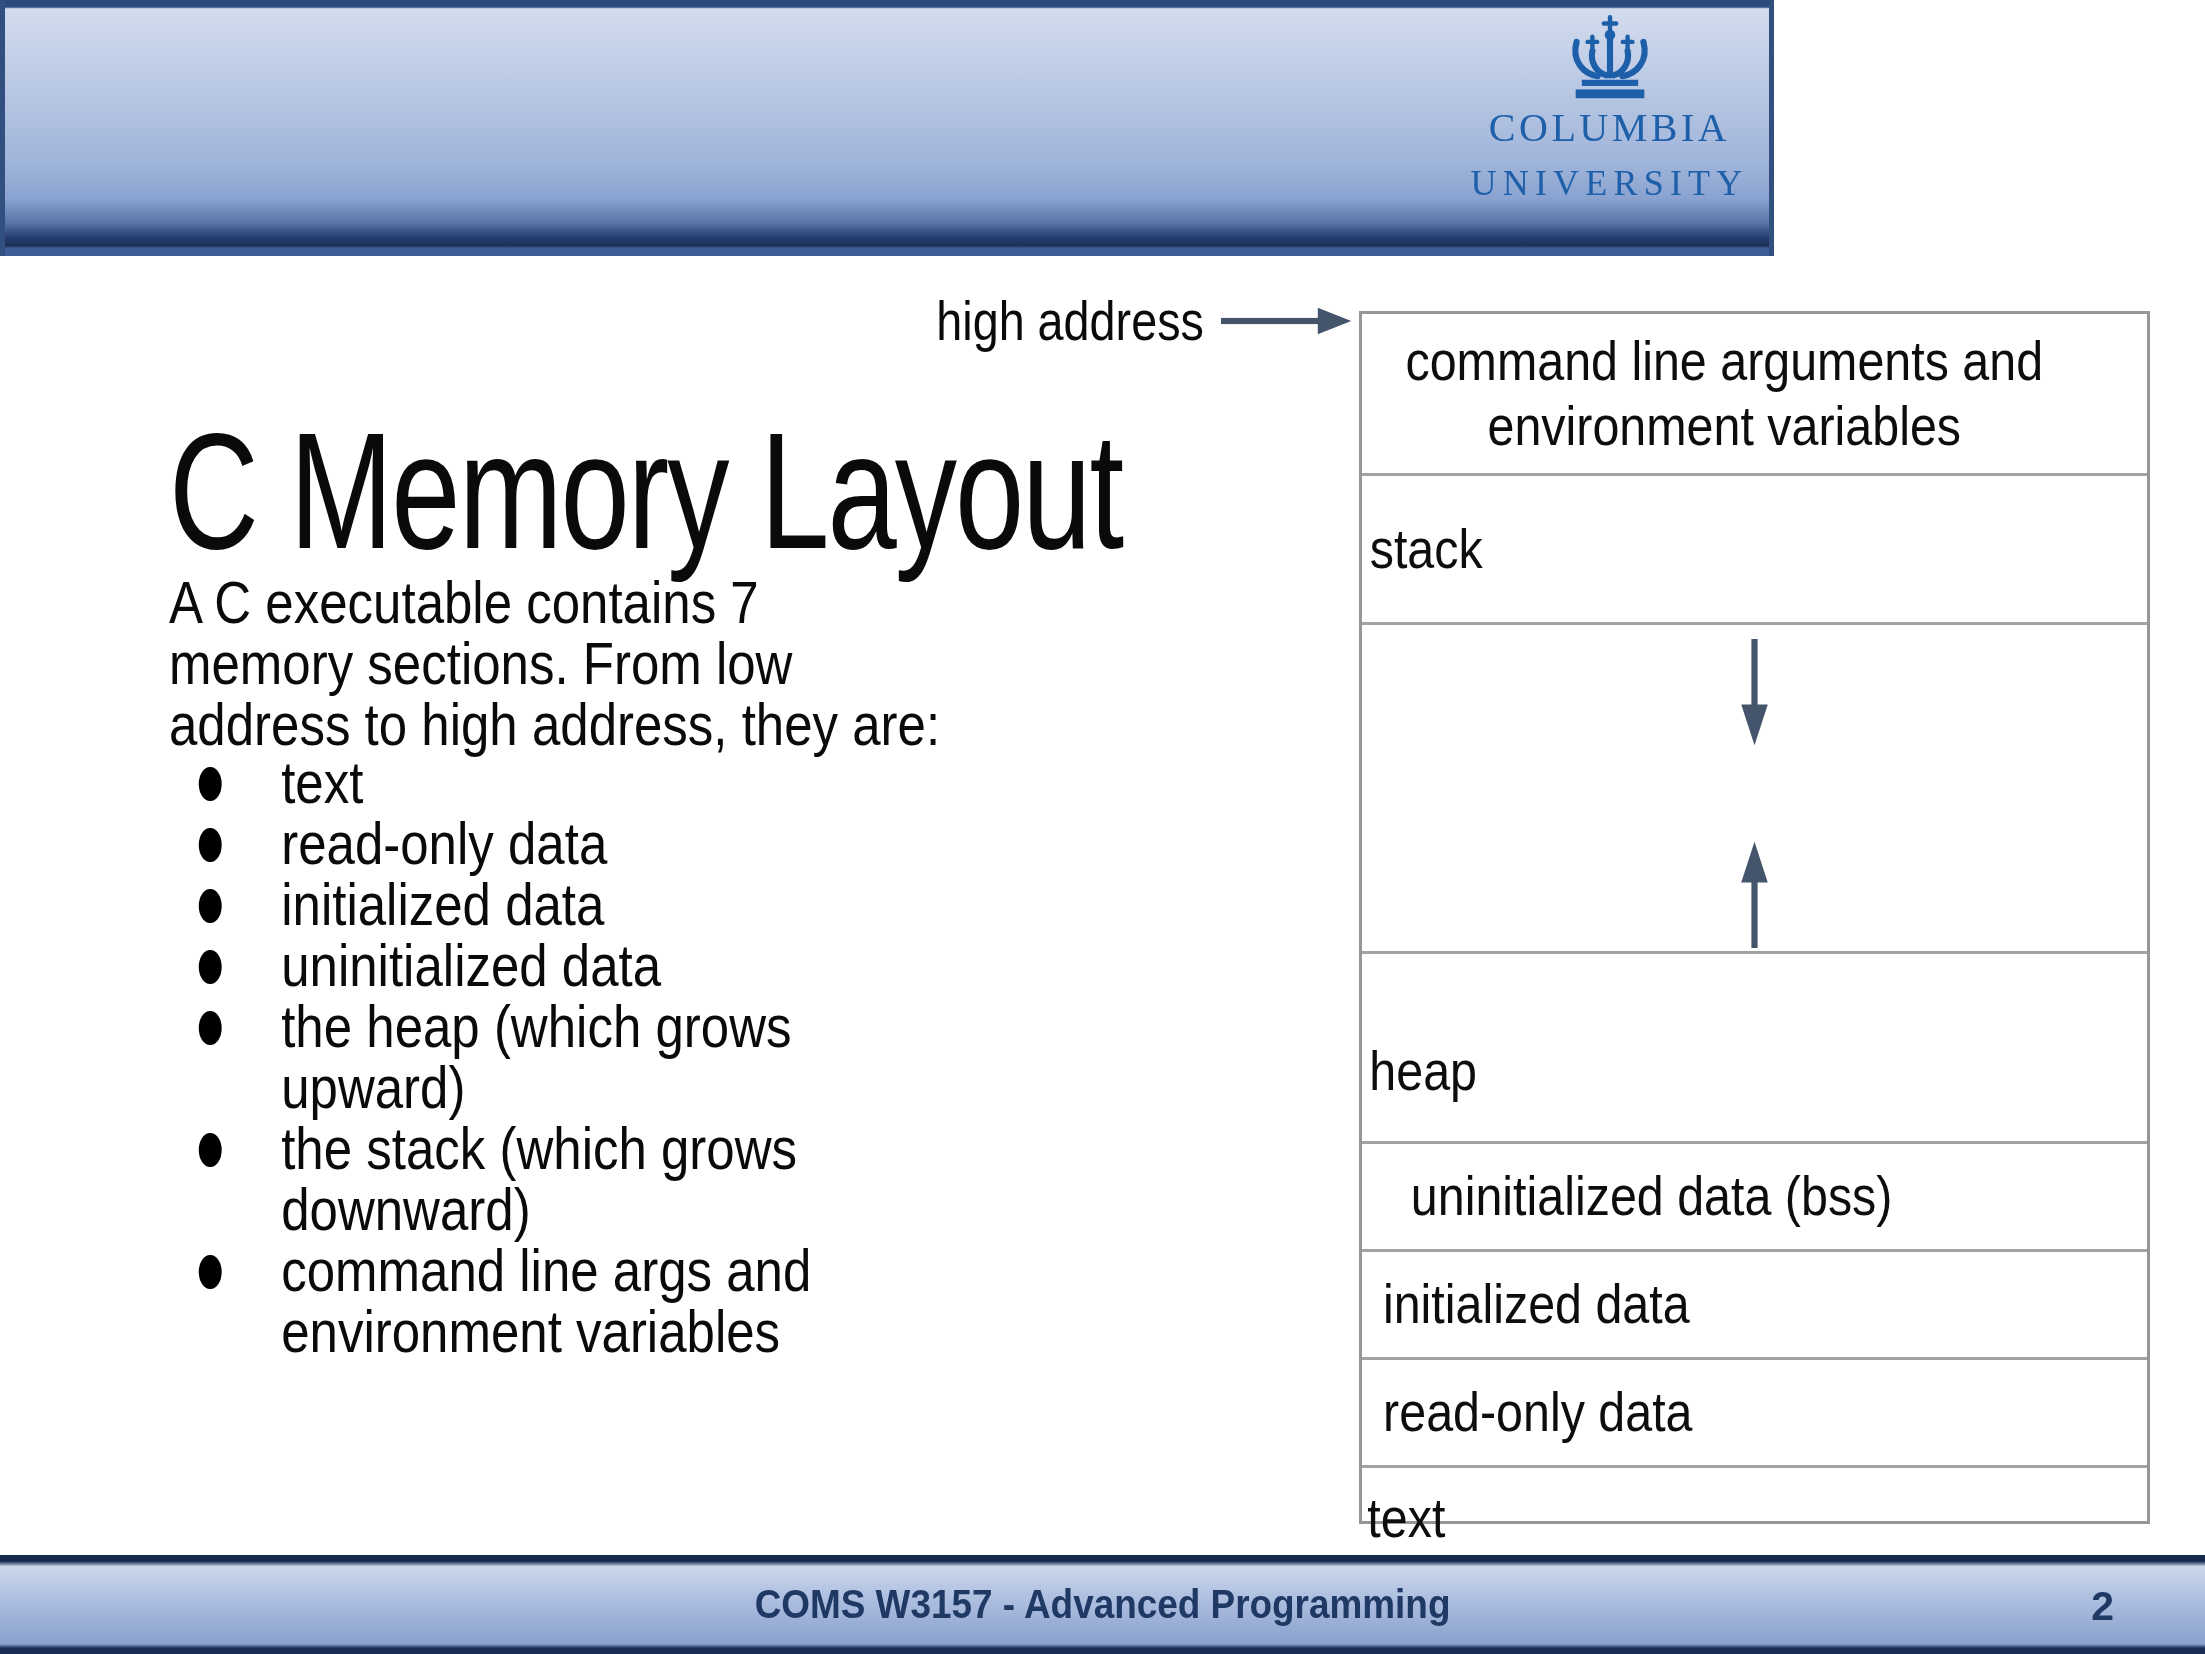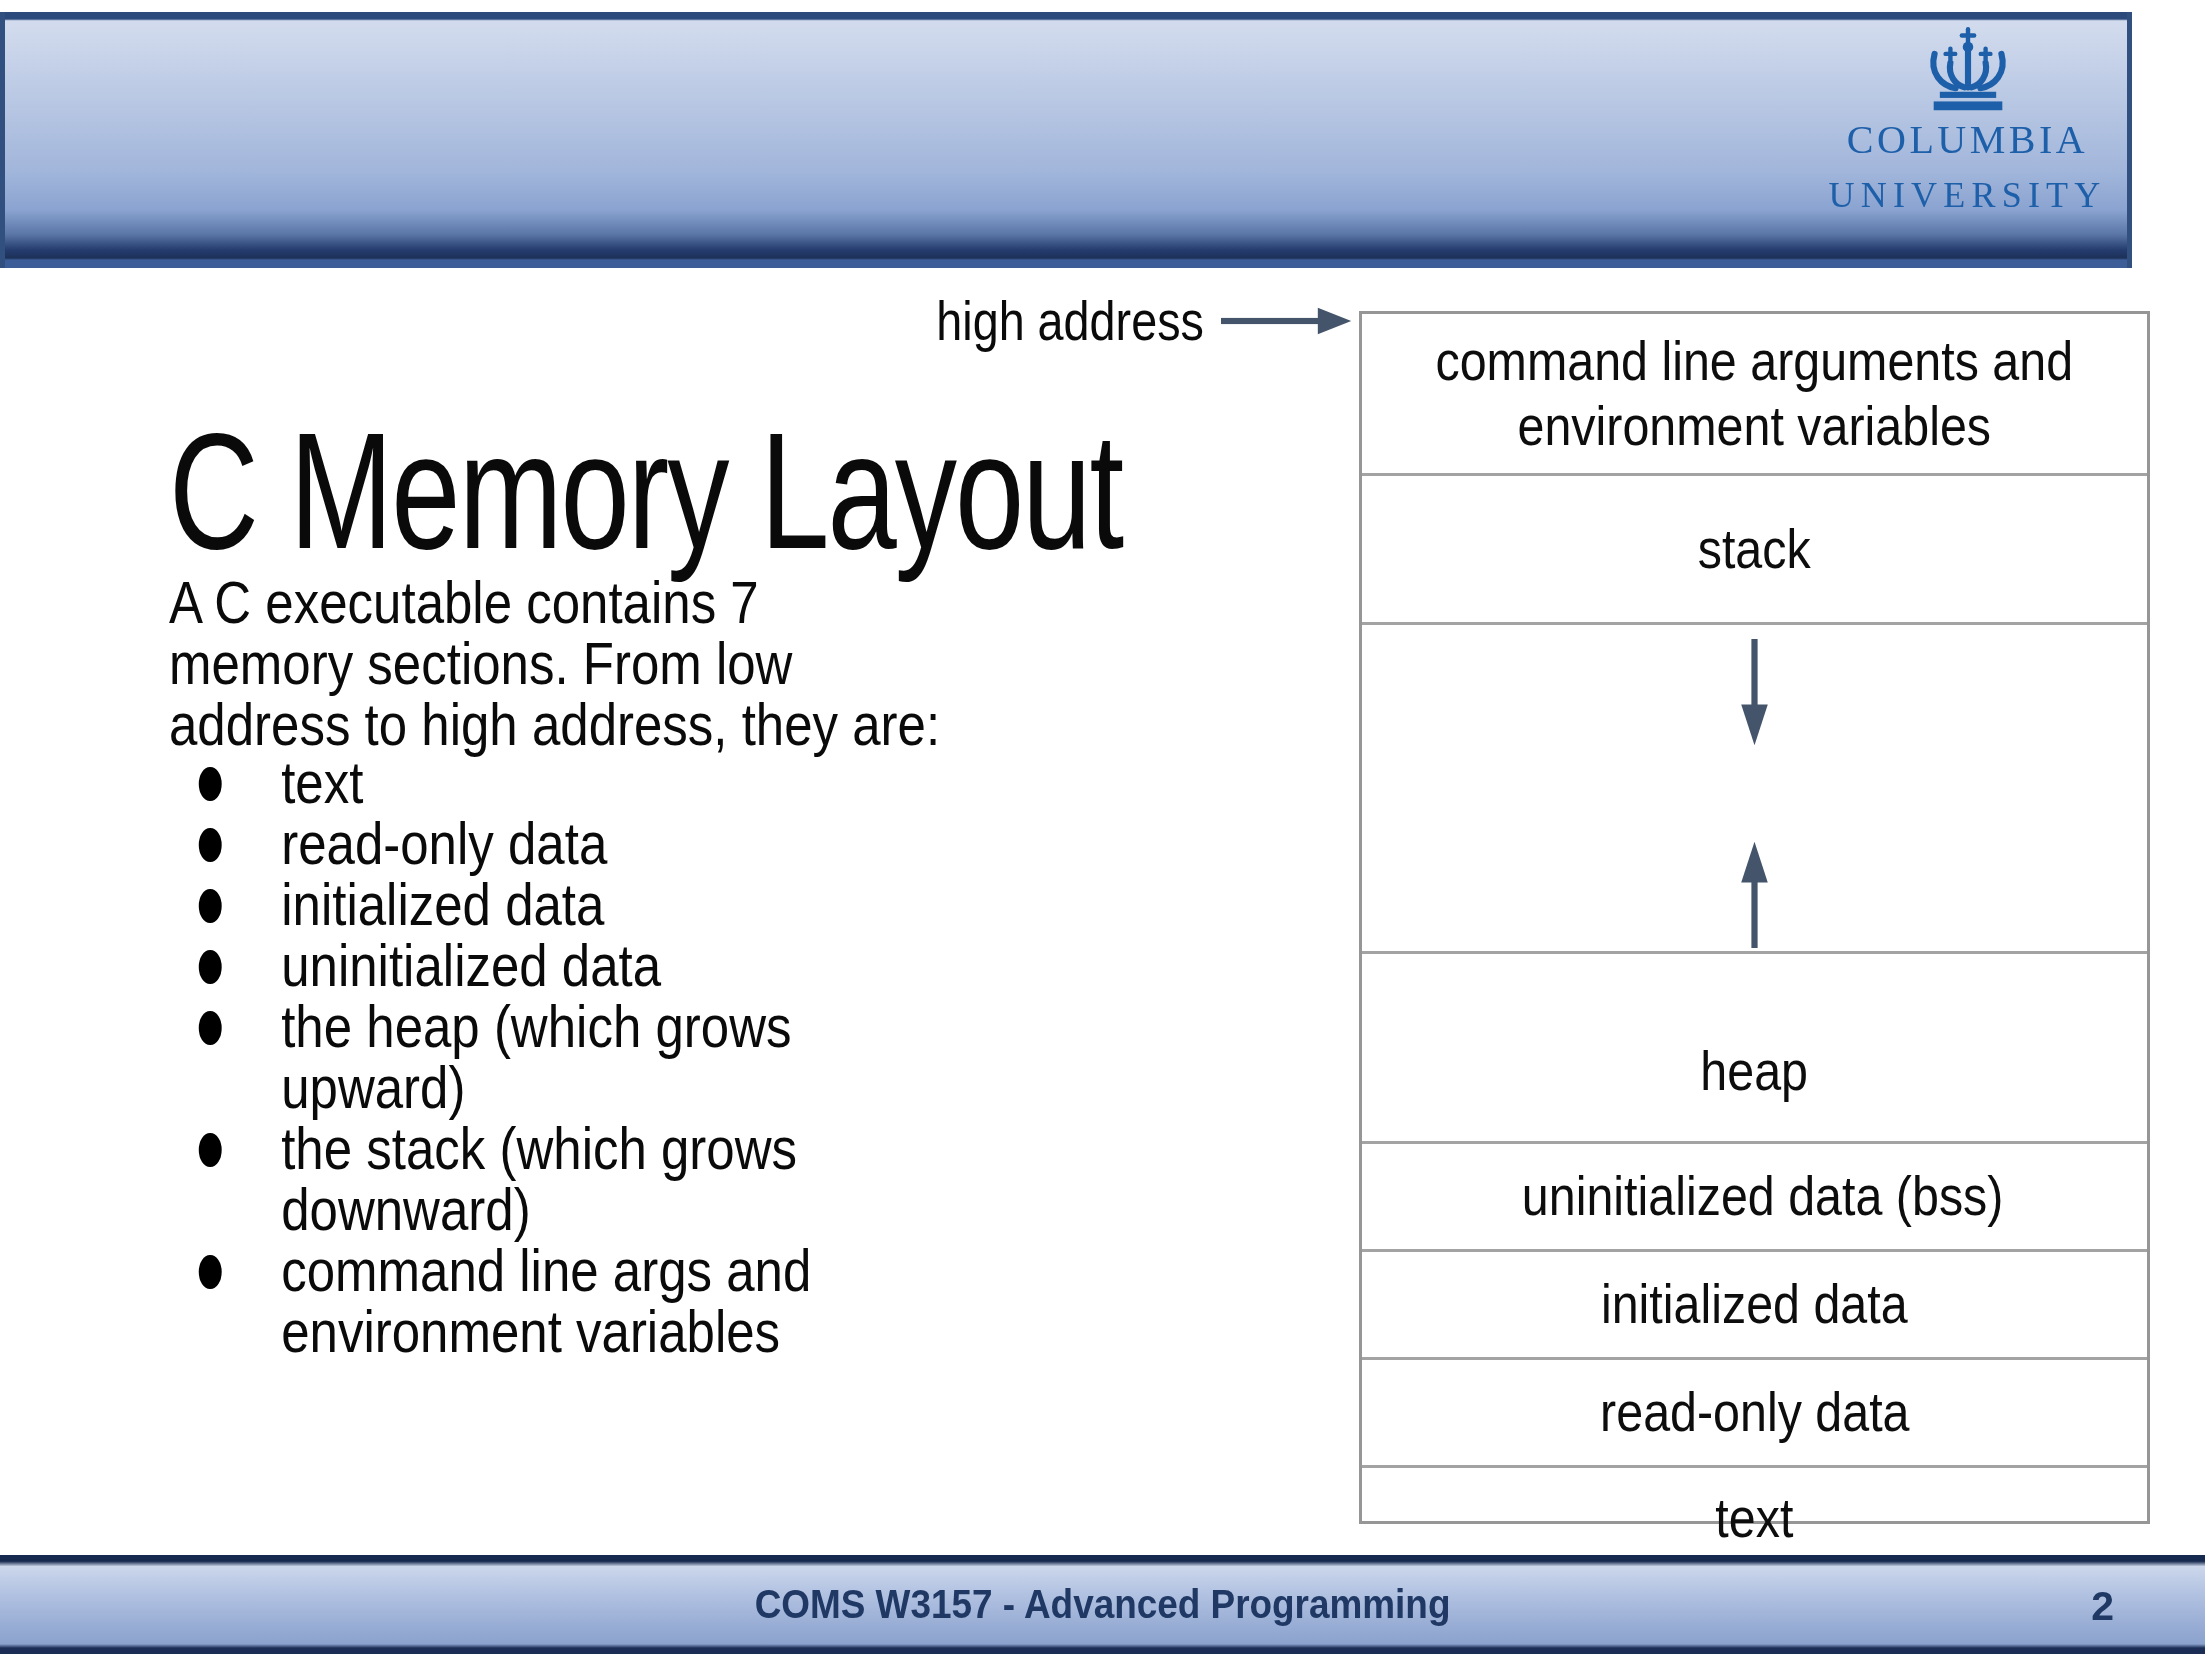--- a/index.html
+++ b/index.html
@@ -7,21 +7,21 @@
     position:relative;
     width:2206px;height:1654px;
     background:#ffffff;
     overflow:hidden;
     font-family:"Liberation Sans", sans-serif;
     color:#0a0a0a;
   }
 
   
   .topbar{
-    position:absolute;left:0;top:12px;width:2132px;height:256px;
+    position:absolute;left:0;top:0;width:1774px;height:256px;
     background:linear-gradient(180deg,
       #2d4a7c 0px,#2d4a7c 7px,
       #d3dcee 8.8px,
       #bdcbe5 75px,
       #a2b6db 159px,
       #8aa3d0 198px,
       #5b77a8 222px,
       #243c6e 238px,
       #1d3158 246px,
       #3d5d99 248px,#3d5d99 256px);
@@ -78,21 +78,21 @@
     font-size:55px;transform:scaleX(0.85);transform-origin:100% 50%;
     white-space:nowrap;
   }
 
   
   .memory-box{
     position:absolute;left:1359px;top:311px;width:791px;height:1213px;
     border:3.5px solid #969696;box-sizing:border-box;background:#ffffff;
   }
   .mrow{
-    display:flex;align-items:center;justify-content:center;
+    display:flex;align-items:center;
     border-bottom:3.5px solid #a3a3a3;box-sizing:border-box;
   }
   .mrow:last-child{border-bottom:none;}
   .rlabel{
     font-size:55px;line-height:1.18;text-align:center;white-space:pre-line;
     transform:scaleX(0.88);transform-origin:center;display:inline-block;
     color:#0d0d0d;
   }
   .row-cmdline{height:162px;}
   .row-stack{height:149px;}

